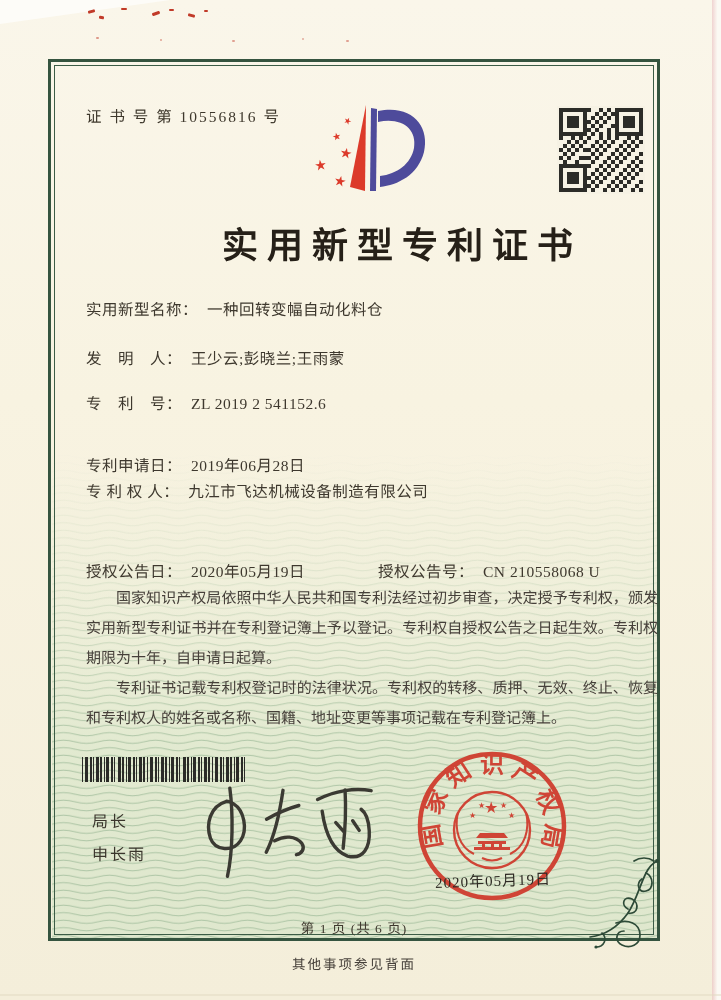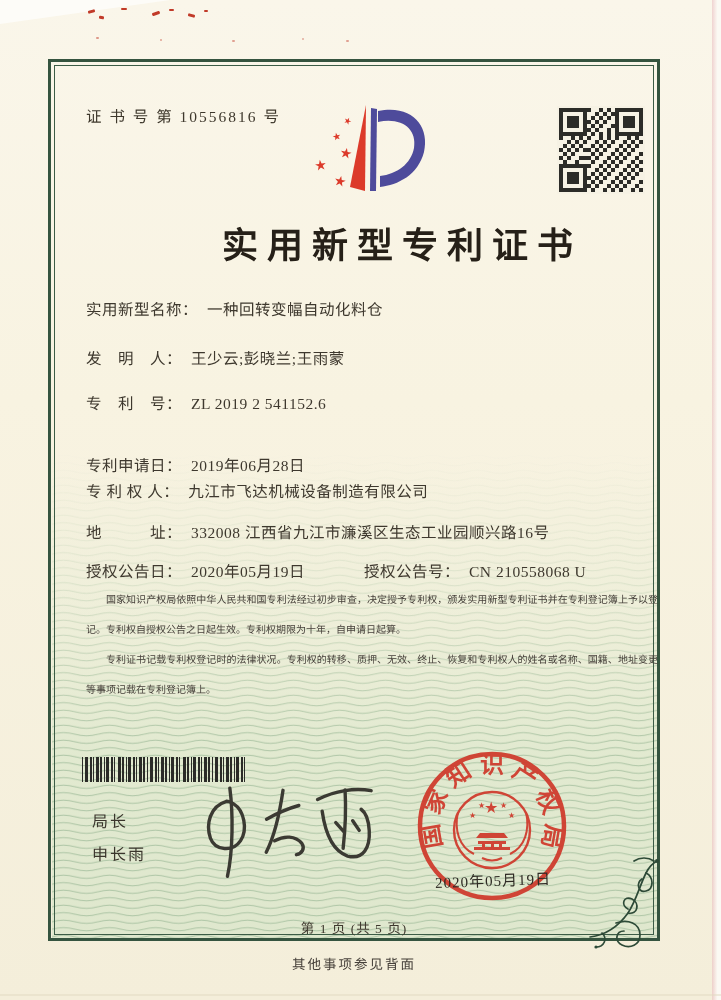--- a/index.html
+++ b/index.html
@@ -36,24 +36,24 @@
   .doc-title{ position:absolute; left:48px; top:216px; width:708px;
     text-align:center; font-size:36px; font-weight:700; letter-spacing:9px;
     color:#262018; }
 
   .row{ position:absolute; left:86px; font-size:15.5px; color:#3e382e;
     white-space:nowrap; letter-spacing:.5px; }
   .row .lbl{ margin-right:9px; }
   .row.r-name{top:297px} .row.r-inv{top:346px} .row.r-pat{top:391px}
   .row.r-fil{top:453px} .row.r-own{top:479px} .row.r-adr{top:520px}
   .row.r-gda{top:559px}
-  .row .pair2{ position:absolute; left:278px; top:0; }
+  .row .pair2{ position:absolute; left:292px; top:0; }
 
   .paras{ position:absolute; left:86px; top:585px; width:572px;
-    font-size:10px; line-height:30px; color:#46403a; text-align:justify; }
+    font-size:15px; line-height:30px; color:#46403a; text-align:justify;font-family:Liberation Mono, monospace; }
   .paras p{ text-indent:2em; }
 
   .barcode{ position:absolute; left:82px; top:757px; height:25px;
     display:flex; align-items:stretch; }
   .barcode i{ display:block; height:100%; background:#2b2b28; }
 
   .director-label{ position:absolute; left:92px; top:808px; font-size:16px;
     color:#3a352c; letter-spacing:2px; font-family:Liberation Mono, monospace; }
   .director-name{ position:absolute; left:92px; top:841px; font-size:16px;
     color:#3a352c; letter-spacing:2px; font-family:"Liberation Sans","DejaVu Sans",sans-serif; }
@@ -378,23 +378,20 @@
   </div>
   <div class="row r-pat">
     <span class="lbl">专　利　号：</span><span>ZL 2019 2 541152.6</span>
   </div>
   <div class="row r-fil">
     <span class="lbl">专利申请日：</span><span>2019年06月28日</span>
   </div>
   <div class="row r-own">
     <span class="lbl">专 利 权 人：</span><span>九江市飞达机械设备制造有限公司</span>
   </div>
-  <div class="row r-adr">
-    <span class="lbl">地　　　址：</span><span>332008 江西省九江市濂溪区生态工业园顺兴路16号</span>
-  </div>
   <div class="row r-gda">
     <span class="lbl">授权公告日：</span><span>2020年05月19日</span>
     <span class="pair2">
       <span class="lbl">授权公告号：</span><span>CN 210558068 U</span>
     </span>
   </div>
 
   <div class="paras">
     <p>国家知识产权局依照中华人民共和国专利法经过初步审查，决定授予专利权，颁发实用新型专利证书并在专利登记簿上予以登记。专利权自授权公告之日起生效。专利权期限为十年，自申请日起算。</p>
     <p>专利证书记载专利权登记时的法律状况。专利权的转移、质押、无效、终止、恢复和专利权人的姓名或名称、国籍、地址变更等事项记载在专利登记簿上。</p>
@@ -503,16 +500,16 @@
       <path d="M40 58 C50 60 52 48 44 44 C36 40 32 50 40 54"></path>
       <path d="M28 68 C40 64 52 68 52 80 C52 90 42 94 34 90 C26 86 28 76 36 76"></path>
       <path d="M58 18 C66 22 66 34 58 36 C50 38 48 28 54 24"></path>
       <path d="M14 78 C20 84 16 92 8 92"></path>
       <path d="M46 6 C52 2 60 2 66 6"></path>
     </g>
     <circle cx="69" cy="6" r="2" fill="#2d4a37"></circle>
     <circle cx="8" cy="92" r="1.6" fill="#2d4a37"></circle>
   </svg>
 
-  <div class="page-info">第 1 页 (共 5 页)</div>
+  <div class="page-info">第 1 页 (共 6 页)</div>
   <div class="back-note">其他事项参见背面</div>
 
 </div>
 
 </body></html>

